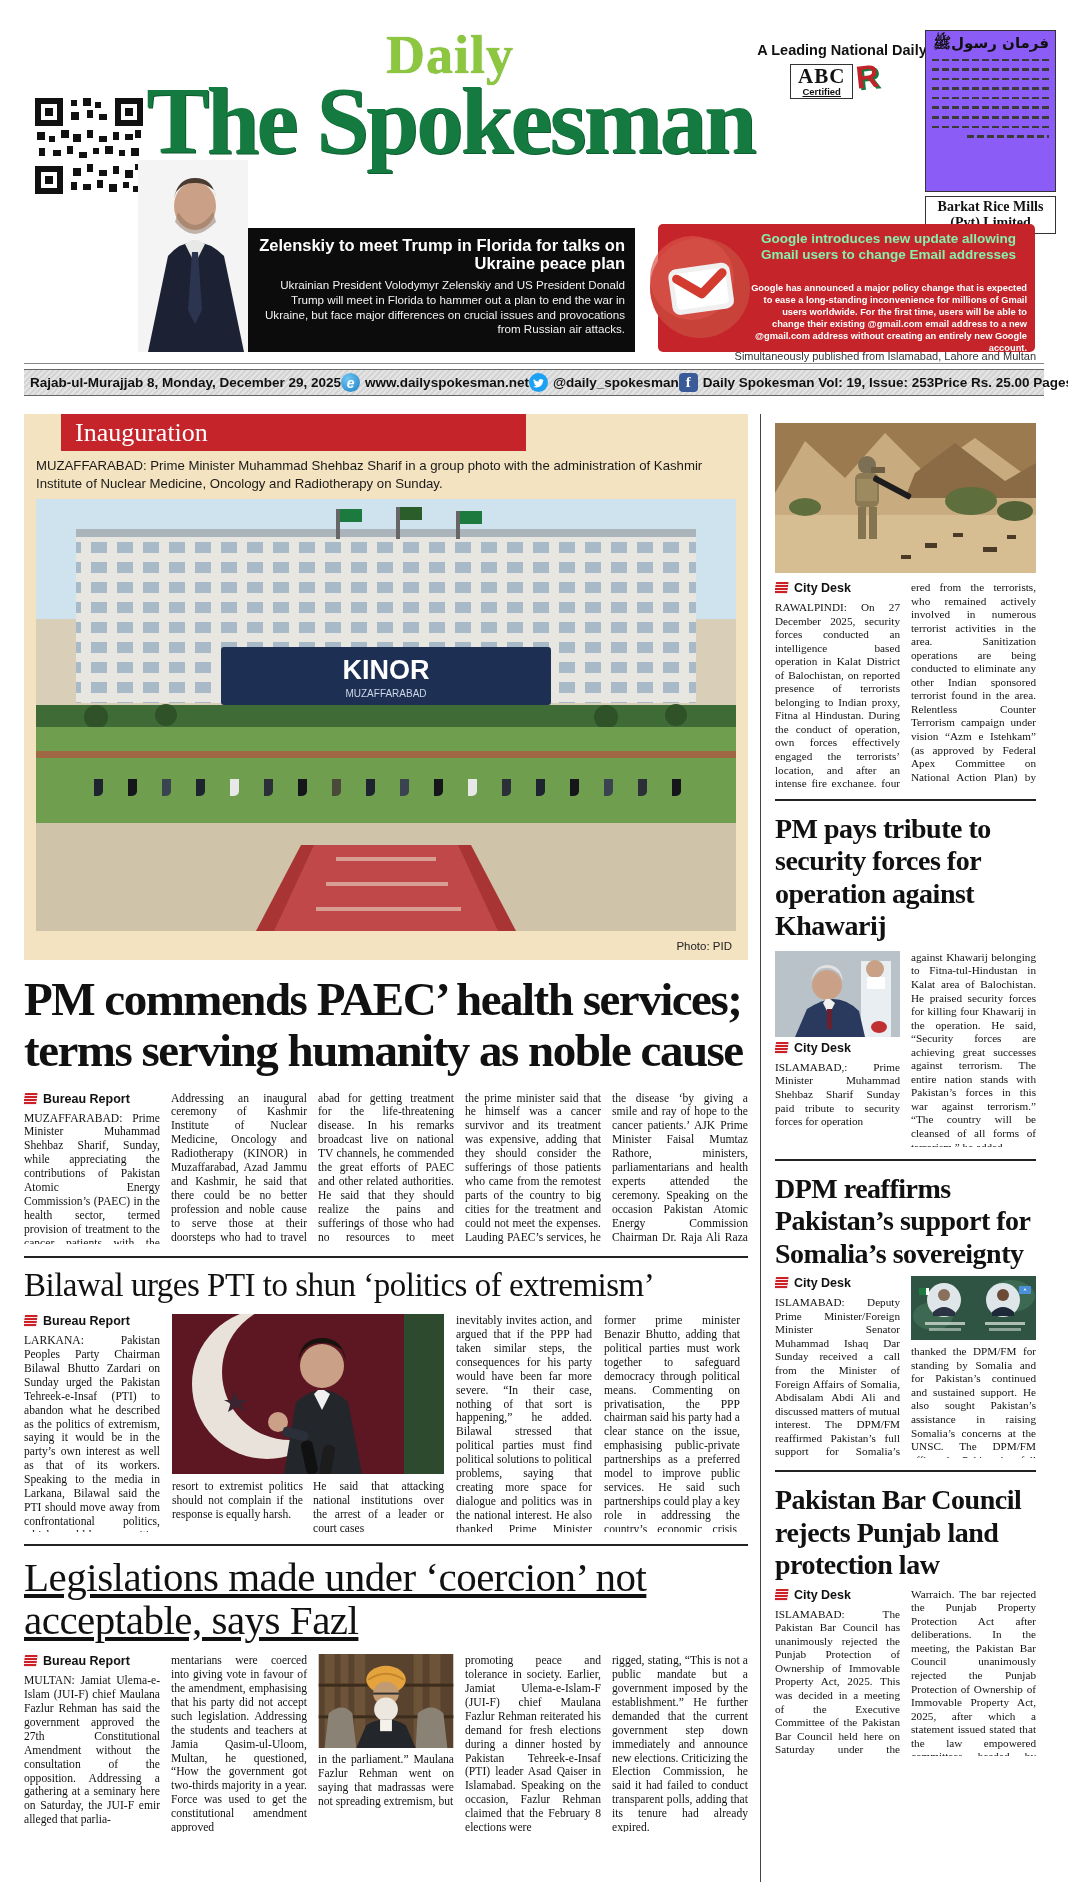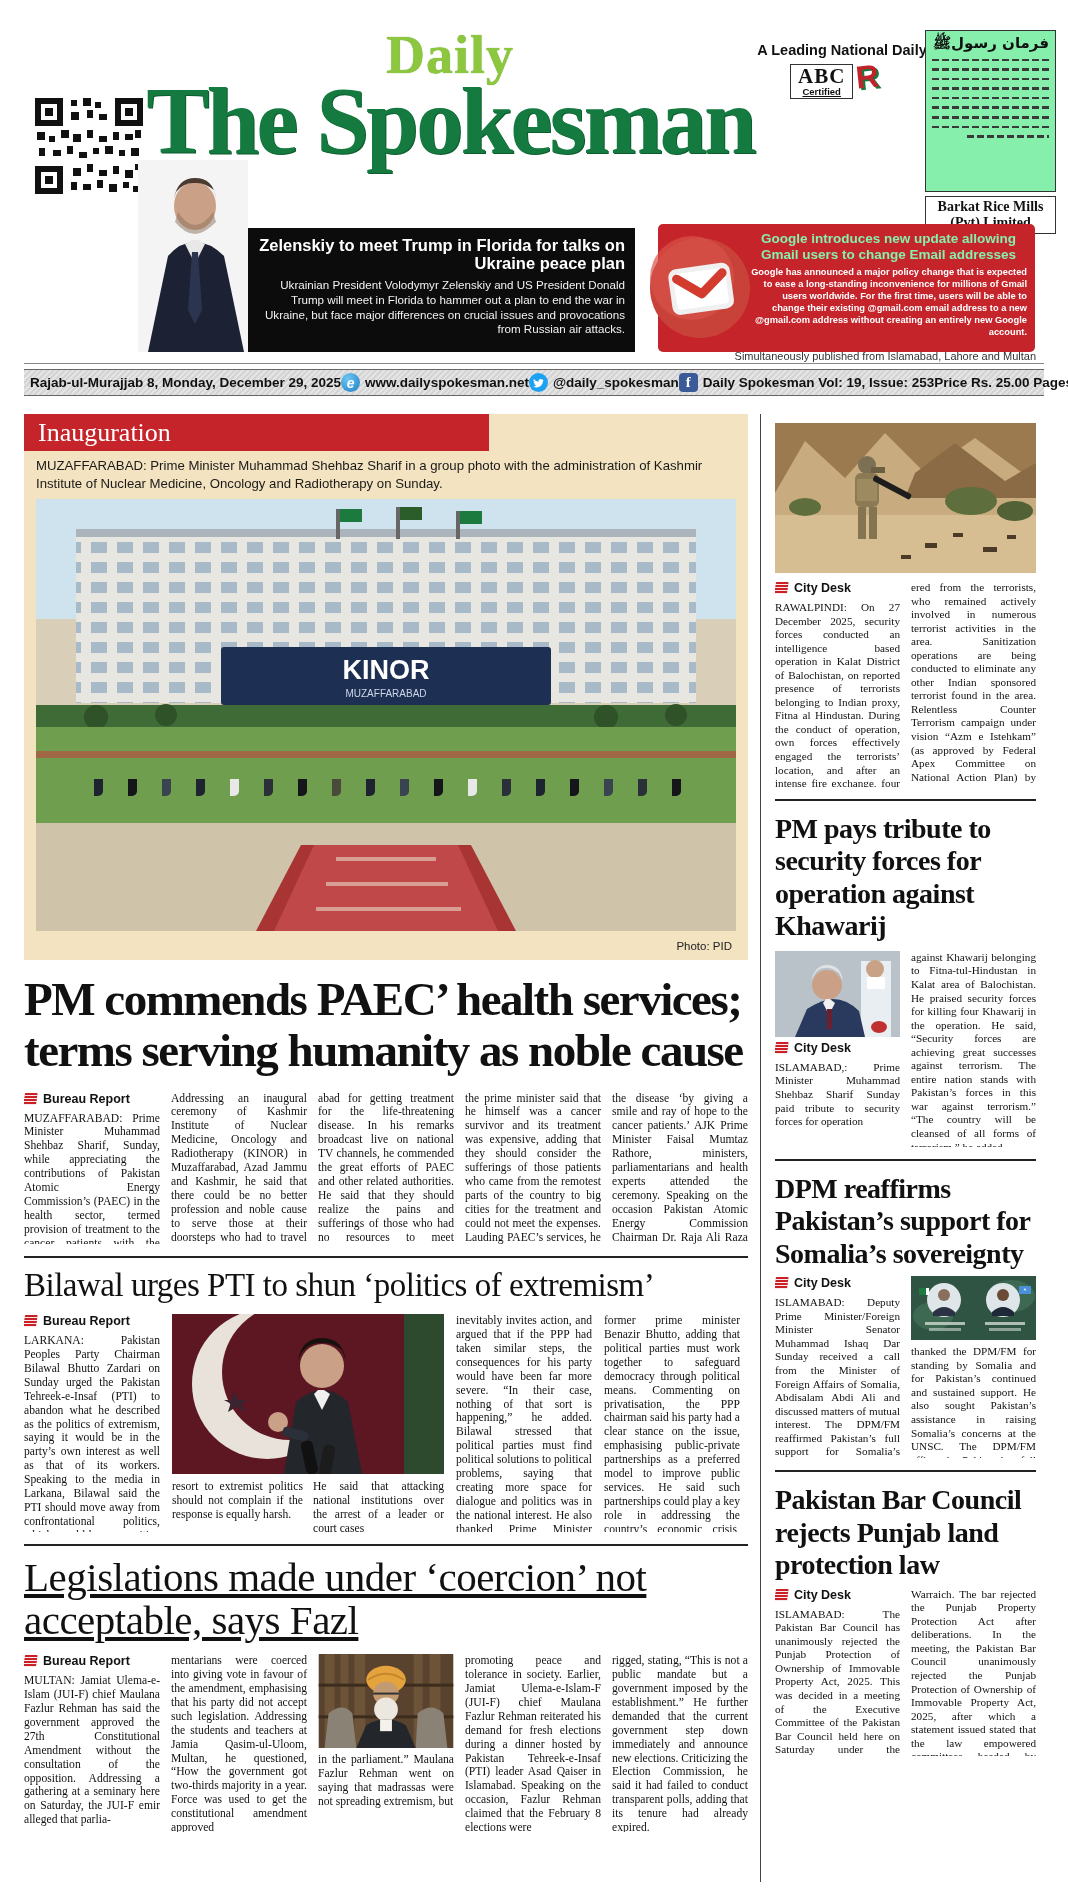--- a/index.html
+++ b/index.html
@@ -17,38 +17,38 @@
   .tagline{position:absolute;left:749px;top:42px;width:186px;text-align:center;
            font-size:14.5px;font-weight:bold;}
   .abc-box{position:absolute;left:790px;top:64px;border:1.5px solid #333;padding:1px 7px;
            text-align:center;background:#fff;}
   .abc-top{font-size:21px;font-weight:700;letter-spacing:1px;line-height:1;}
   .abc-bot{font-size:9.5px;font-weight:bold;text-decoration:underline;line-height:1.1;}
   .pr-logo{position:absolute;left:856px;top:58px;width:36px;height:40px;font-size:32px;font-weight:900;
            color:#c0242a;text-shadow:2px 2px 0 #157a40;font-family:"Liberation Sans",sans-serif;
            transform:rotate(-6deg);}
   .urdu-box{position:absolute;left:925px;top:30px;width:131px;height:162px;border:1px solid #333;
-            padding:4px 6px;box-sizing:border-box;background:#86efac;}
+            padding:4px 6px;box-sizing:border-box;background:#8b5cf6;}
   .urdu-title{font-family:"DejaVu Sans",sans-serif;font-weight:bold;font-size:15px;text-align:right;
               line-height:1.1;}
   .uline{height:2.6px;margin:7px 0;background:repeating-linear-gradient(90deg,#3a3a3a 0 7px,transparent 7px 10px);}
   .uline.short{width:70%;margin-left:30%;}
   .barkat{position:absolute;left:925px;top:196px;width:131px;border:1.5px solid #333;box-sizing:border-box;
           text-align:center;font-weight:700;font-size:14px;line-height:1.15;padding:2px 0;background:#fff;}
 
   
   .zel-photo{position:absolute;left:138px;top:160px;width:110px;height:192px;z-index:3;}
   .zel-banner{position:absolute;left:140px;top:228px;width:495px;height:124px;background:#0c0c0c;
               color:#fff;box-sizing:border-box;padding:8px 10px 6px 118px;z-index:2;}
   .zel-h{font-size:16.5px;font-weight:bold;line-height:1.12;text-align:right;}
   .zel-b{font-size:11.6px;line-height:1.28;text-align:right;margin-top:5px;color:#f2f2f2;}
   .gmail-banner{position:absolute;left:658px;top:224px;width:377px;height:128px;background:#c5242b;
                 border-radius:5px;color:#fff;box-sizing:border-box;padding:7px 8px 4px 92px;z-index:2;}
   .gmail-h{color:#86efac;font-size:13.5px;font-weight:bold;line-height:1.15;text-align:center;}
-  .gmail-b{font-size:9.3px;font-weight:bold;line-height:1.3;text-align:right;margin-top:4px;}
+  .gmail-b{font-size:9.3px;font-weight:bold;line-height:1.3;text-align:right;margin-top:20px;}
   .gmail-icon{position:absolute;left:648px;top:236px;width:104px;height:104px;z-index:4;}
   .pub-note{position:absolute;left:690px;top:350px;width:346px;text-align:right;font-size:11px;color:#333;}
 
   
   .top-rule{position:absolute;left:24px;top:363px;width:1020px;height:1px;background:#888;}
   .datebar{position:absolute;left:24px;top:369px;width:1020px;height:27px;
            background:repeating-linear-gradient(135deg,#d4d4d4 0 2px,#e4e4e4 2px 4px);
            border-top:1px solid #666;border-bottom:1px solid #666;
            display:flex;align-items:center;justify-content:space-between;
            font-size:13.5px;font-weight:bold;box-sizing:border-box;padding:0 6px;}
@@ -59,21 +59,21 @@
   .ic-tw{background:#1da1f2;}
   .ic-fb{border-radius:4px;background:#3a5a98;font-family:"Liberation Serif",serif;font-size:15px;}
 
   
   .left-col{position:absolute;left:24px;top:414px;width:724px;}
   .vrule{position:absolute;left:760px;top:414px;width:1px;height:1468px;background:#444;}
   .sidebar{position:absolute;left:775px;top:414px;width:261px;}
 
   .inaug{position:relative;background:#f3e3c0;height:546px;}
   .kicker{width:465px;height:37px;background:#c5242b;color:#fff;font-size:26px;line-height:37px;
-          padding-left:14px;box-sizing:border-box;}
+          padding-left:14px;box-sizing:border-box;margin-left:37px;}
   .caption{font-family:"Liberation Sans",sans-serif;font-size:13.2px;line-height:1.35;
            padding:6px 12px 4px 12px;color:#1a1a1a;}
   .lead-photo{display:block;margin:2px auto 0 auto;width:700px;height:432px;}
   .credit{position:absolute;right:16px;bottom:8px;font-family:"Liberation Sans",sans-serif;
           font-size:11.5px;color:#222;}
 
   .pm-headline{margin-top:14px;font-size:47px;font-weight:700;line-height:1.08;letter-spacing:-1.5px;}
   .byline{display:flex;align-items:center;gap:6px;font-family:"Liberation Sans",sans-serif;
           font-size:12.5px;font-weight:bold;margin-bottom:6px;}
   .by-ic{width:13px;height:12px;background:#cc2027;display:inline-block;border-radius:1px;

